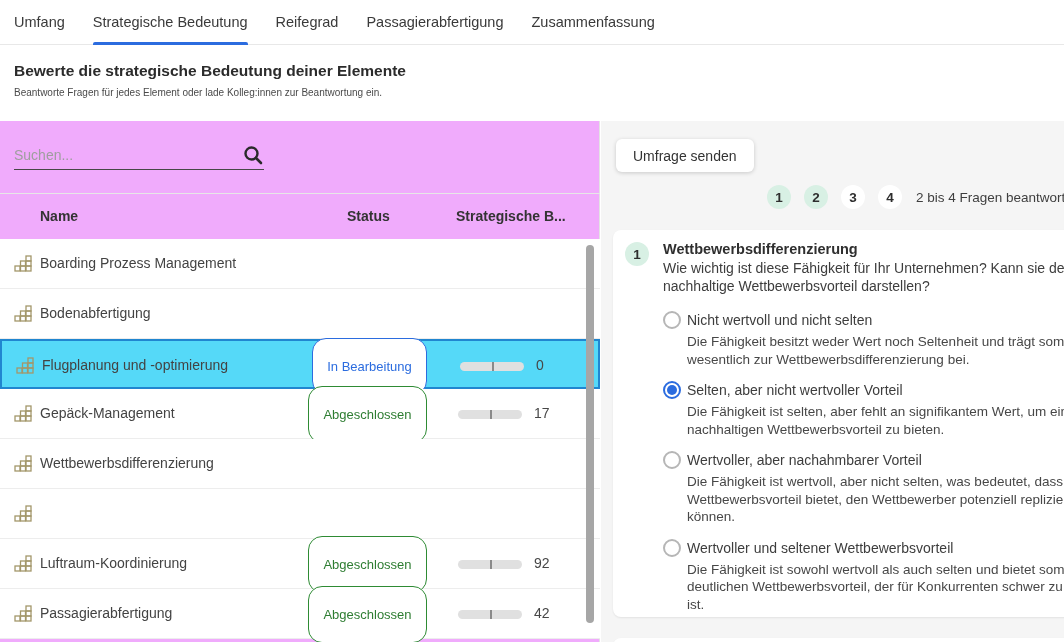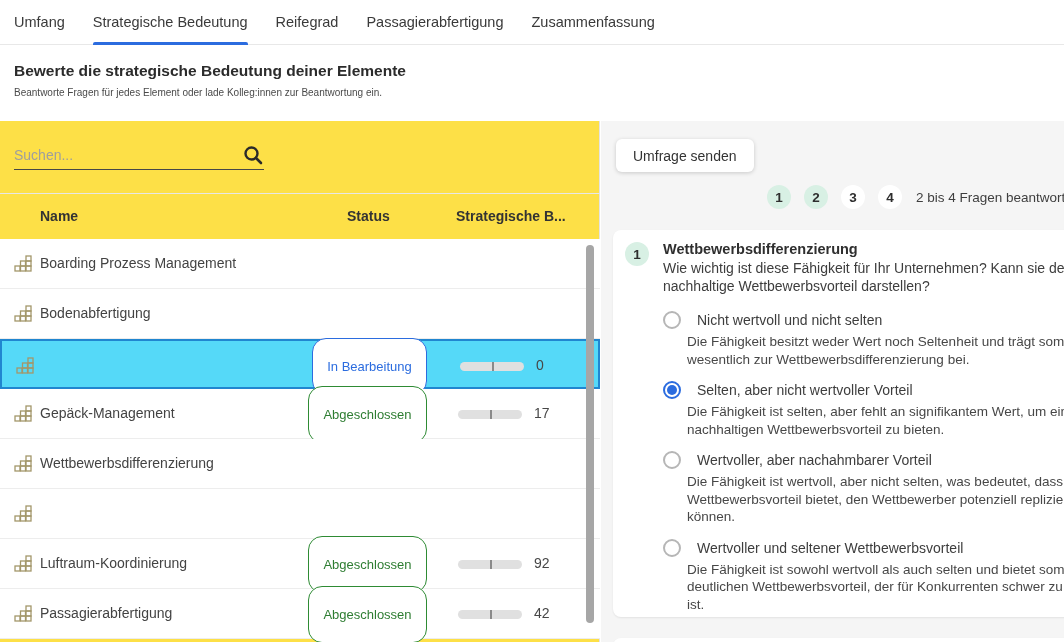--- a/index.html
+++ b/index.html
@@ -15,21 +15,21 @@
   .tab.active::after { content:''; position:absolute; left:0; right:0; bottom:0;
     height:3px; background:#2b6cdf; border-radius:2px 2px 0 0; }
 
   
   .page-header { position:absolute; top:45px; left:0; width:1064px; height:76px; background:#fff; }
   .page-title { position:absolute; top:17px; left:14px; font-size:15.5px; font-weight:bold; color:#2b2b2b; }
   .page-subtitle { position:absolute; top:42px; left:14px; font-size:10px; color:#4a4a4a; }
 
   
   .list-panel { position:absolute; top:121px; left:0; width:600px; height:521px;
-    background:#fde047; border-right:1px solid #e3e3e3; }
+    background:#f0abfc; border-right:1px solid #e3e3e3; }
   .search-wrap { position:absolute; top:19px; left:14px; width:250px; height:30px;
     border-bottom:1px solid #474747; display:flex; align-items:center; }
   .search-input { flex:1; border:none; outline:none; font-size:14px; color:#3c3c3c;
     font-family:"Liberation Sans", sans-serif; background:transparent; }
   .search-input::placeholder { color:#9e9e9e; }
   .search-icon { width:22px; height:22px; flex:0 0 auto; }
 
   .thead { position:absolute; top:72px; left:0; width:600px; height:48px;
     border-top:1px solid #e7e7e7; border-bottom:1px solid #e0e0e0; font-weight:bold; font-size:14px; color:#333; }
   .th-name { position:absolute; left:40px; top:14px; }
@@ -77,21 +77,21 @@
   .q-content { position:absolute; top:11px; left:50px; width:468px; }
   .q-title { font-size:14.5px; font-weight:bold; color:#2f2f2f; }
   .q-text { margin-top:3px; font-size:14px; line-height:17.5px; color:#3d3d3d; white-space:pre-line; }
   .options { margin-top:16px; }
   .option { margin-bottom:13px; }
   .option-head { display:flex; align-items:center; cursor:pointer; }
   .radio { width:18px; height:18px; border:2px solid #b6b6b6; border-radius:50%; background:#fff; flex:0 0 auto; }
   .radio.checked { border-color:#2b6cdf; }
   .radio.checked::after { content:''; display:block; width:10px; height:10px; margin:2px;
     border-radius:50%; background:#2b6cdf; }
-  .option-label { margin-left:16px; font-size:14px; color:#3d3d3d; white-space:nowrap; }
+  .option-label { margin-left:6px; font-size:14px; color:#3d3d3d; white-space:nowrap; }
   .option-desc { margin:4px 0 0 24px; font-size:13.5px; line-height:17.5px; color:#474747; white-space:pre-line; }
 </style>
 </head>
 <body>
 
 <div class="stage">
 
   <div class="tabbar">
     <div class="tab">Umfang</div>
     <div class="tab active">Strategische Bedeutung</div>
@@ -157,20 +157,21 @@
         <span class="row-icon"><svg width="19" height="17" viewBox="0 0 19 17">
               <g fill="none" stroke="#a3976a" stroke-width="1.3">
                 <rect x="1" y="11" width="5" height="5"></rect>
                 <rect x="6.5" y="11" width="5" height="5"></rect>
                 <rect x="12" y="11" width="5" height="5"></rect>
                 <rect x="6.5" y="6" width="5" height="5"></rect>
                 <rect x="12" y="6" width="5" height="5"></rect>
                 <rect x="12" y="1" width="5" height="5"></rect>
               </g>
             </svg></span>
+        <span class="row-name">Flugplanung und -optimierung</span>
         <span class="badge-cell">
             <span class="badge in_progress">In Bearbeitung</span>
           </span>
         <span class="bar"><span class="bar-fill" style="width: 0%; background: rgb(224, 224, 224);"></span><span class="bar-marker"></span></span>
         <span class="score">0</span>
       </div>
       <div class="row">
         <span class="row-icon"><svg width="19" height="17" viewBox="0 0 19 17">
               <g fill="none" stroke="#a3976a" stroke-width="1.3">
                 <rect x="1" y="11" width="5" height="5"></rect>

